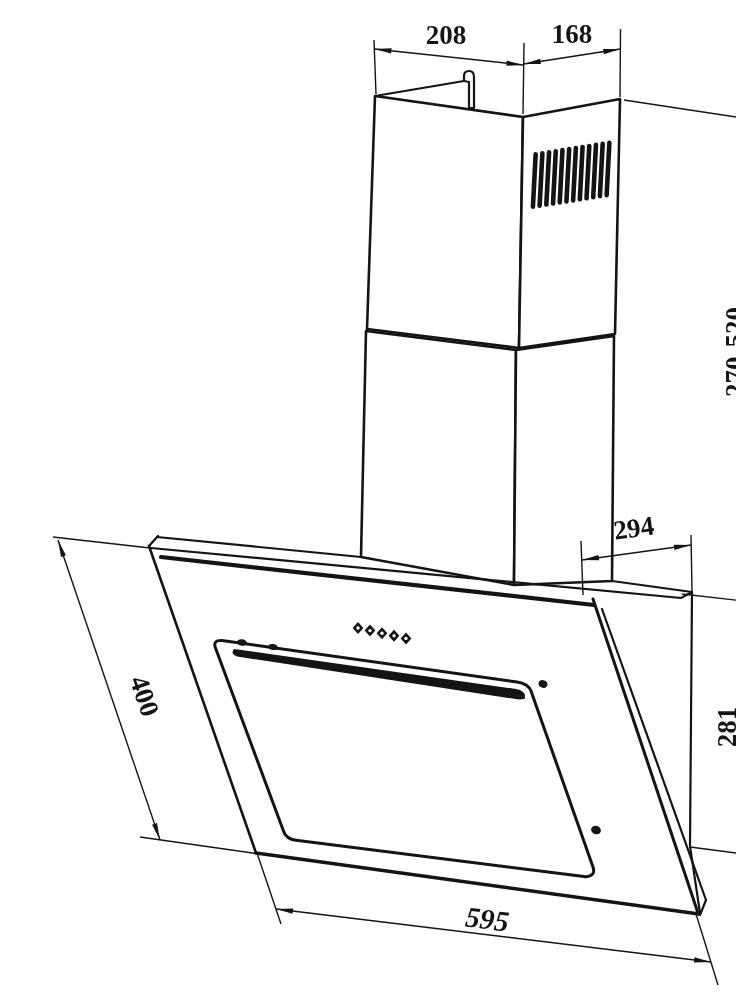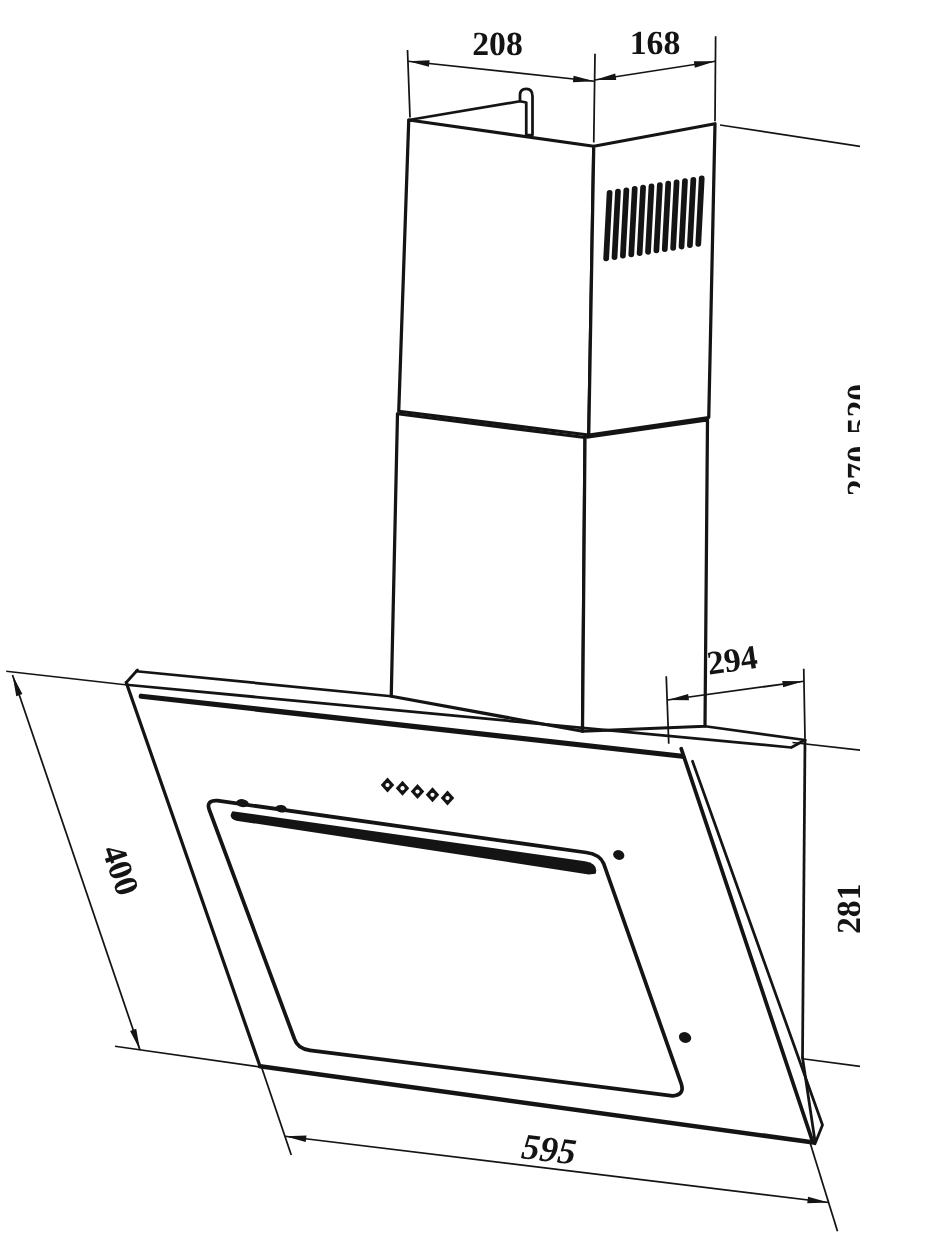--- a/index.html
+++ b/index.html
@@ -1,16 +1,16 @@
 <!DOCTYPE html>
 <html><head>
 <meta charset="utf-8">
 <style>
   html,body{margin:0;padding:0;background:#ffffff;}
-  .stage{width:688px;height:1000px;background:#ffffff;position:relative;overflow:hidden;}
+  .stage{width:688px;height:1000px;background:#ffffff;position:relative;overflow:hidden;padding-left:48px;}
   svg{display:block;}
   .ln{stroke:#141414;fill:none;stroke-width:2.6;stroke-linecap:round;stroke-linejoin:round;}
   .lnw{stroke:#141414;fill:#ffffff;stroke-width:2.6;stroke-linecap:round;stroke-linejoin:round;}
   .thin{stroke-width:2.2;}
   .thick{stroke-width:4.2;}
   .bthick{stroke-width:3.6;}
   .mid{stroke-width:3;}
   .dim{stroke:#141414;fill:none;stroke-width:1.4;stroke-linecap:butt;}
   .fill{fill:#141414;stroke:none;}
   text{font-family:"Liberation Serif", serif;font-weight:700;font-size:27px;fill:#141414;}

